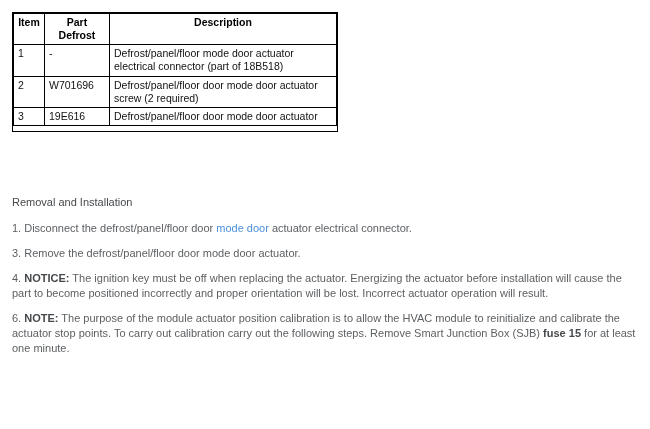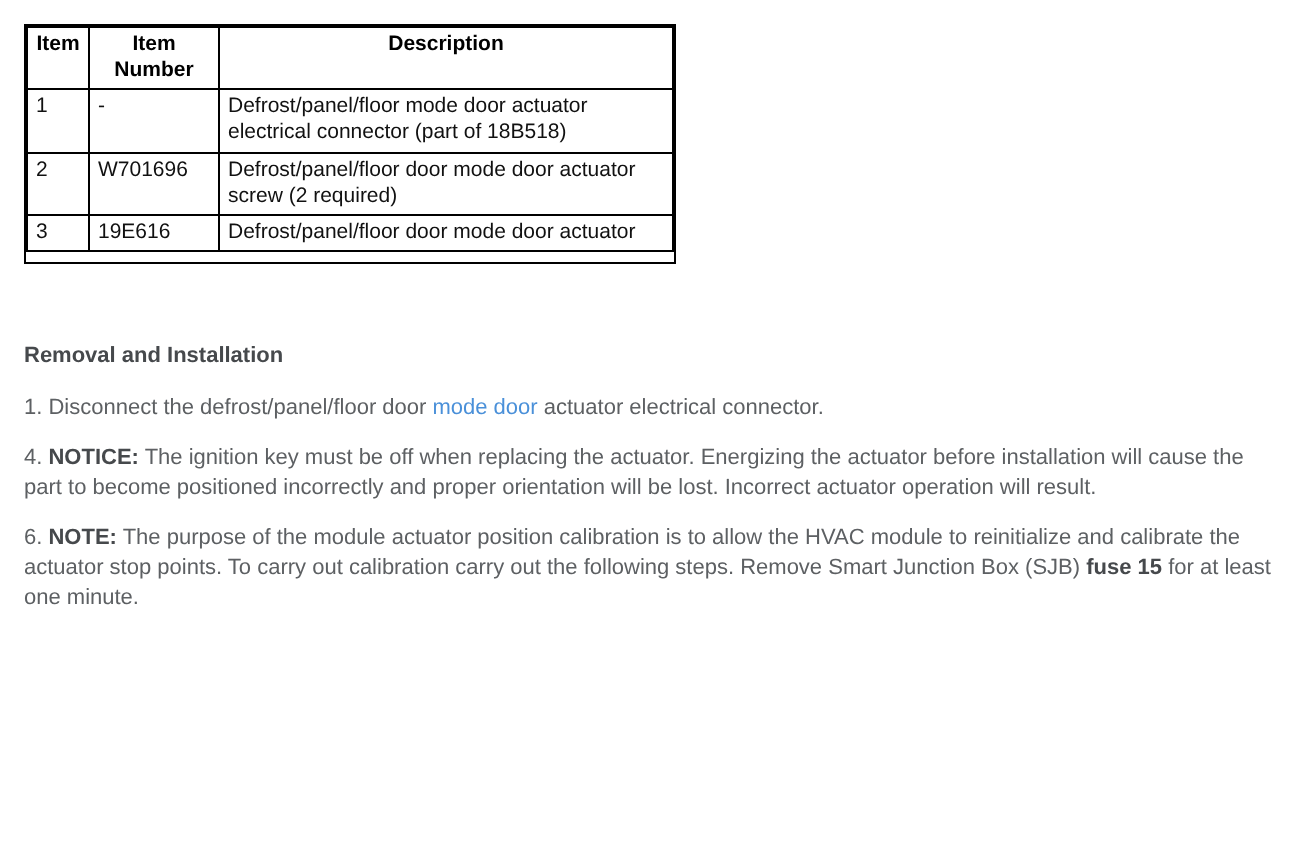--- a/index.html
+++ b/index.html
@@ -43,23 +43,23 @@
     color:#000;
   }
   td.col0{width:22px;}
   td.col1{width:56px;}
   td.col2{width:270px;margin-top:12px;}
   th:nth-child(1){width:22px;}
   th:nth-child(2){width:56px;}
 
   
   .section-title{
-    margin:35px 0 13px 0;
+    margin:60px 0 13px 0;
     font-size:11px;
-    font-weight:bold;
+    font-weight:normal;
     color:var(--bold);
   }
   .content p{
     margin:0 0 10px 0;
     font-size:11px;
     line-height:15px;
     color:var(--text);
   }
   .content b{
     color:var(--bold);
@@ -74,21 +74,21 @@
 </head>
 <body>
 
 <div class="page">
 
   <div class="table-wrap">
     <table class="parts">
       <thead>
         <tr>
             <th>Item</th>
-            <th>Item Number</th>
+            <th>Part Defrost</th>
             <th>Description</th>
           </tr>
       </thead>
       <tbody>
           <tr>
             <td class="col0">1</td>
             <td class="col1">-</td>
             <td class="col2">Defrost/panel/floor mode door actuator electrical connector (part of 18B518)</td>
           </tr>
           <tr>
@@ -102,18 +102,19 @@
             <td class="col2">Defrost/panel/floor door mode door actuator</td>
           </tr>
         </tbody>
     </table>
   </div>
 
   <div class="section-title">Removal and Installation</div>
 
   <div class="content">
       <p><span>1. Disconnect the defrost/panel/floor door </span><a href="#">mode door</a><span> actuator electrical connector.</span></p>
+      <p><span>3. Remove the defrost/panel/floor door mode door actuator.</span></p>
       <p><span>4. </span><b>NOTICE:</b><span> The ignition key must be off when replacing the actuator. Energizing the actuator before installation will cause the part to become positioned incorrectly and proper orientation will be lost. Incorrect actuator operation will result.</span></p>
       <p><span>6. </span><b>NOTE:</b><span> The purpose of the module actuator position calibration is to allow the HVAC module to reinitialize and calibrate the actuator stop points. To carry out calibration carry out the following steps. Remove Smart Junction Box (SJB) </span><b>fuse 15</b><span> for at least one minute.</span></p>
       <p></p>
     </div>
 
 </div>
 
 </body></html>

